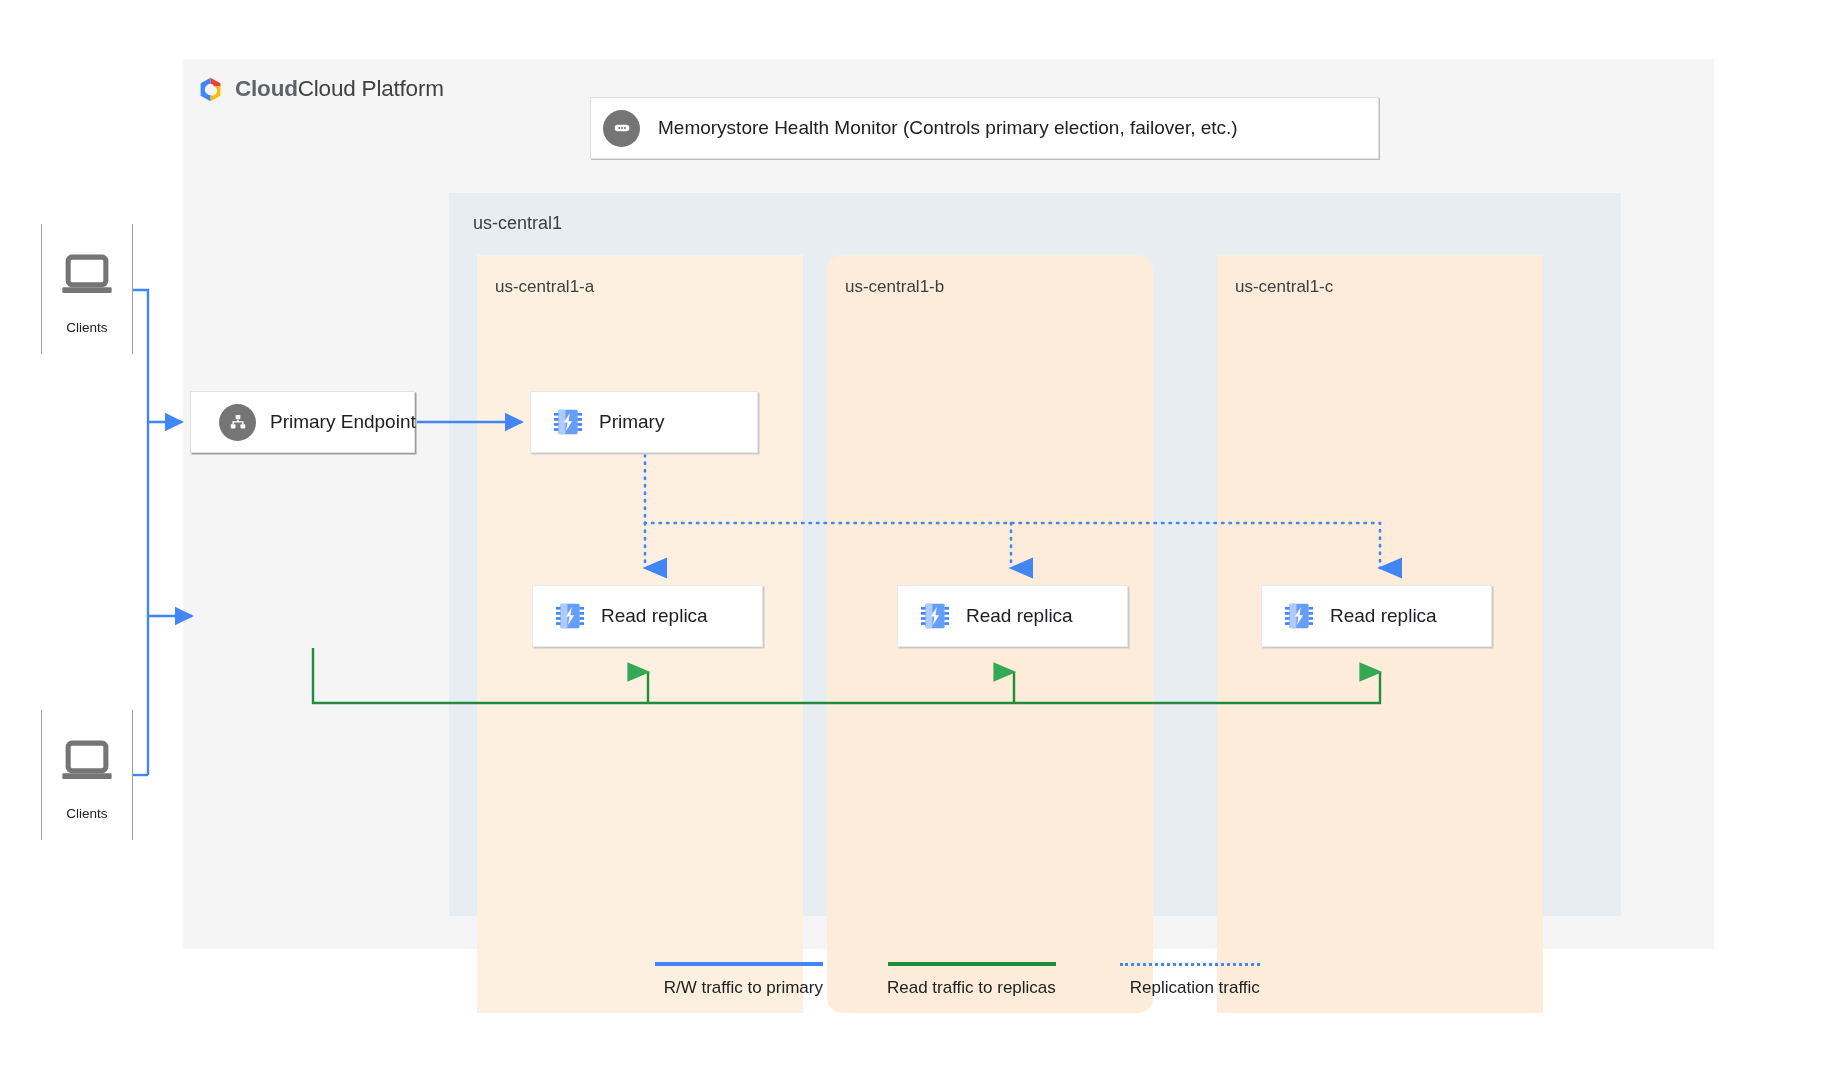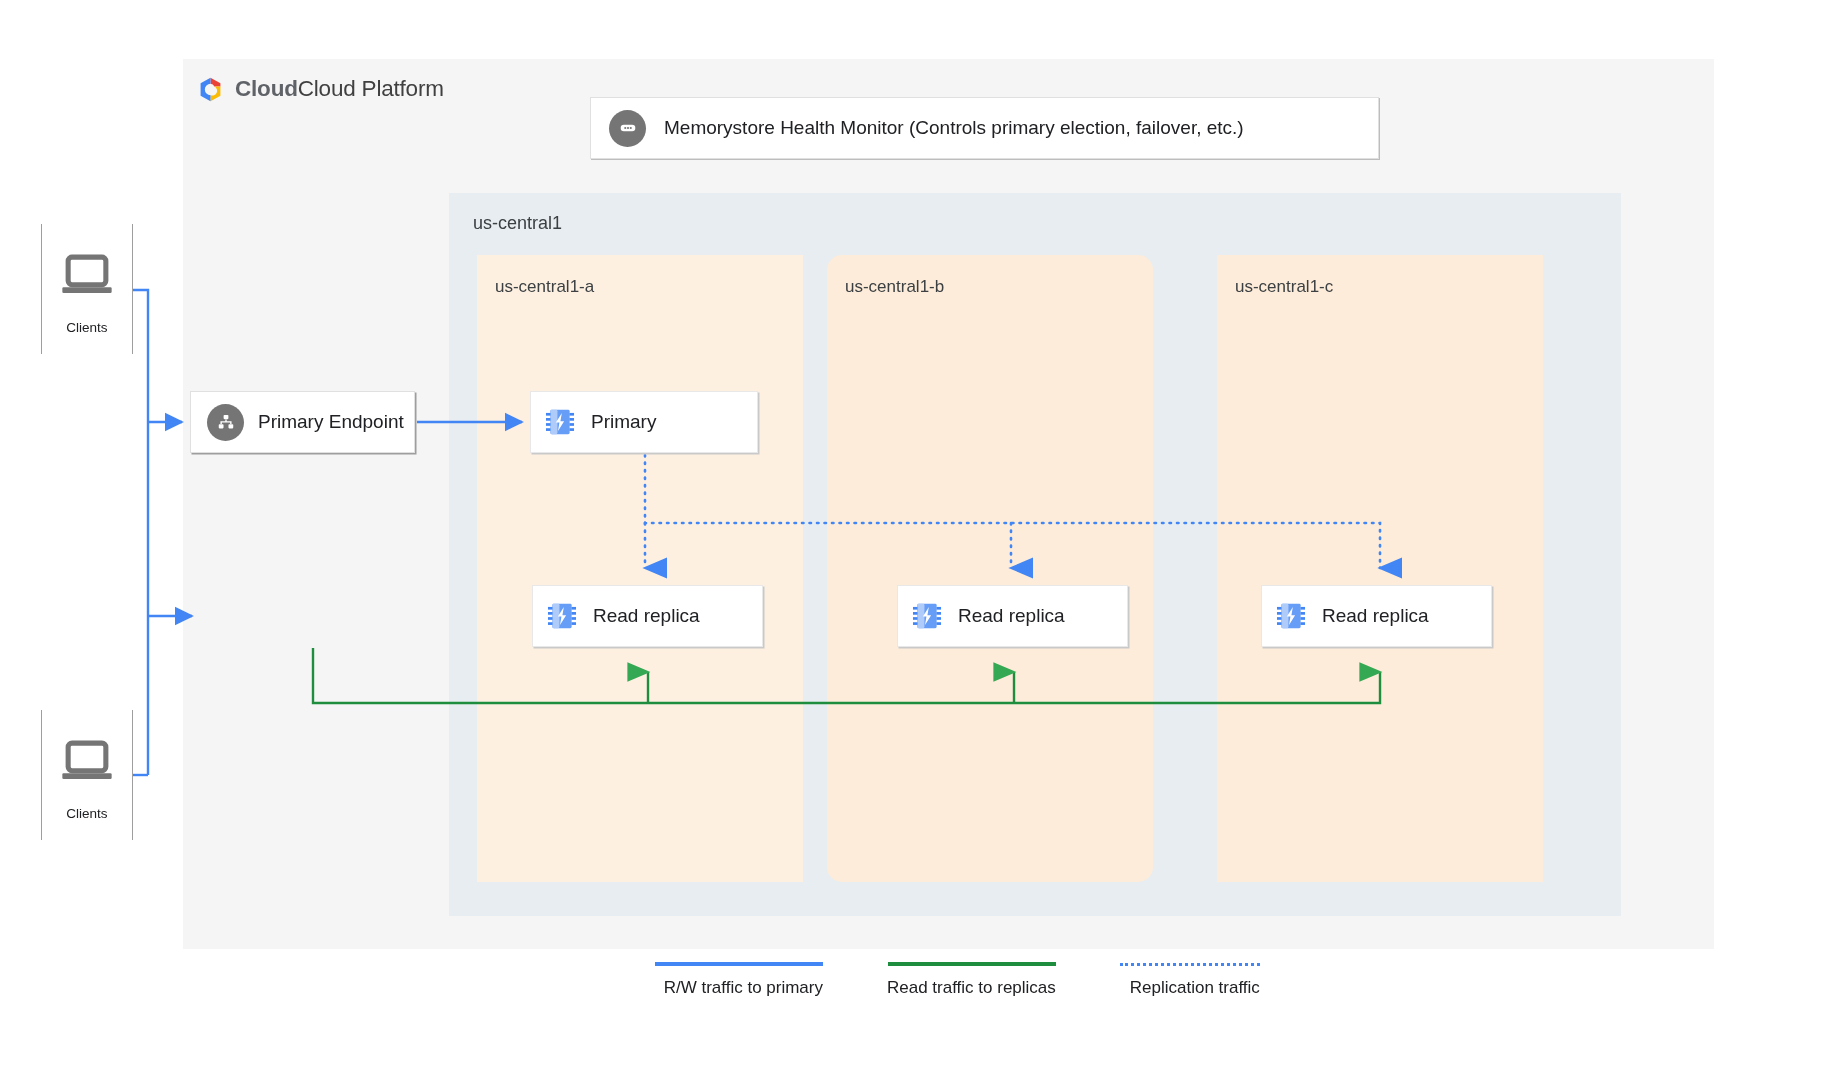--- a/index.html
+++ b/index.html
@@ -29,21 +29,21 @@
   .gcp-wordmark .g-light { color: #404040; font-weight: 400; }
 
   
   .health-bar {
     position: absolute; left: 590px; top: 97px;
     width: 789px; height: 62px;
     background: #ffffff;
     border: 1px solid #e0e0e0;
     box-shadow: 1px 1px 0 0 #bdbdbd;
     display: flex; align-items: center; gap: 18px;
-    padding-left: 18px;
+    padding-left: 12px;
   }
   .circ-icon {
     width: 37px; height: 37px; border-radius: 50%;
     background: #757575; flex: 0 0 auto;
     display: flex; align-items: center; justify-content: center;
   }
   .health-text { font-size: 19px; color: #202124; white-space: nowrap; }
 
   
   .region {
@@ -51,57 +51,57 @@
     width: 1172px; height: 723px;
     background: #e8edf1;
   }
   .region-label {
     position: absolute; left: 24px; top: 20px;
     font-size: 18px; color: #3c4043;
   }
 
   
   .zone {
-    position: absolute; top: 255px; height: 627px;
+    position: absolute; top: 255px; height: 758px;
     background: #fdecd9;
     padding-left: 24px;
   }
   .zone.za { left: 477px; width: 326px; background: #fdf0e1; }
   .zone.zb { left: 827px; width: 326px; border-radius: 15px; }
   .zone.zc { left: 1217px; width: 326px; }
   .zone-label {
     position: absolute; left: 18px; top: 22px;
     font-size: 17px; color: #3c4043; white-space: nowrap;
   }
 
   
   .node {
     position: absolute; height: 62px;
     background: #ffffff;
     border: 1px solid #e8e8e8;
     box-shadow: 1.5px 1.5px 0 0 #c9c9c9;
     display: flex; align-items: center; gap: 14px;
-    padding-left: 12px;
+    padding-left: 20px;
   }
   .node-label { font-size: 19px; color: #202124; white-space: nowrap; }
   .chip-icon { width: 34px; height: 34px; flex: 0 0 auto; display: block; }
 
   .node.primary      { left: 530px; top: 391px; width: 228px; }
   .node.replica-a    { left: 532px; top: 585px; width: 231px; }
   .node.replica-b    { left: 897px; top: 585px; width: 231px; }
   .node.replica-c    { left: 1261px; top: 585px; width: 231px; }
 
   
   .endpoint {
     position: absolute; height: 62px;
     background: #ffffff;
     border: 1px solid #e0e0e0;
     box-shadow: 1.5px 1.5px 0 0 #9e9e9e;
     display: flex; align-items: center; gap: 14px;
-    padding-left: 16px;
+    padding-left: 28px;
   }
   .endpoint-label { font-size: 19px; color: #202124; white-space: nowrap; }
   .endpoint.primary-ep { left: 190px; top: 391px; width: 225px; }
   .endpoint.read-ep    { left: 200px; top: 585px; width: 225px; }
 
   
   .client {
     position: absolute; width: 92px; height: 130px;
     background: #ffffff;
     border-left: 1.5px solid #9e9e9e;

